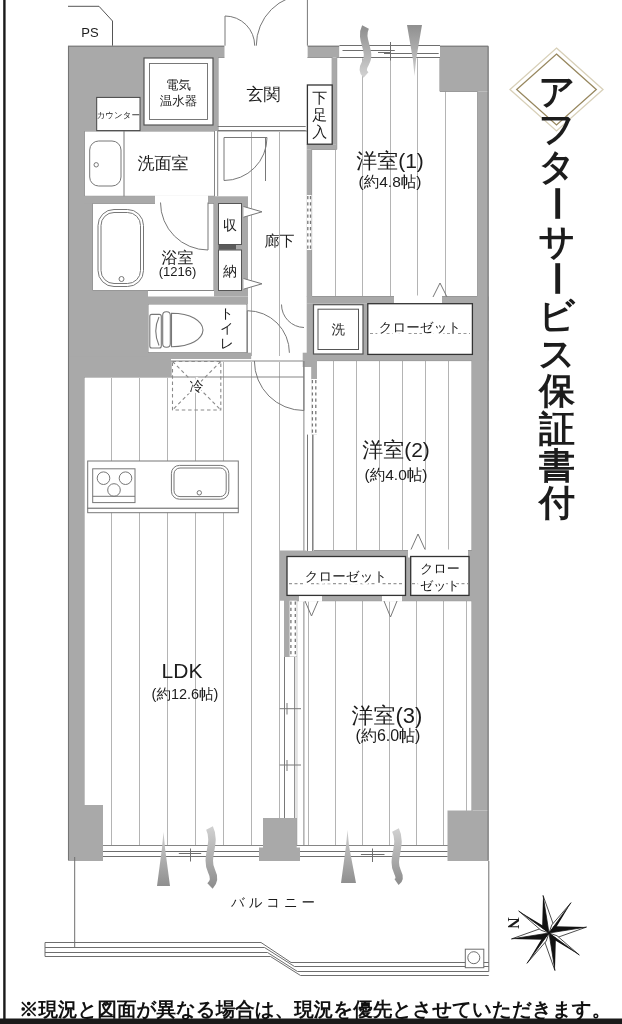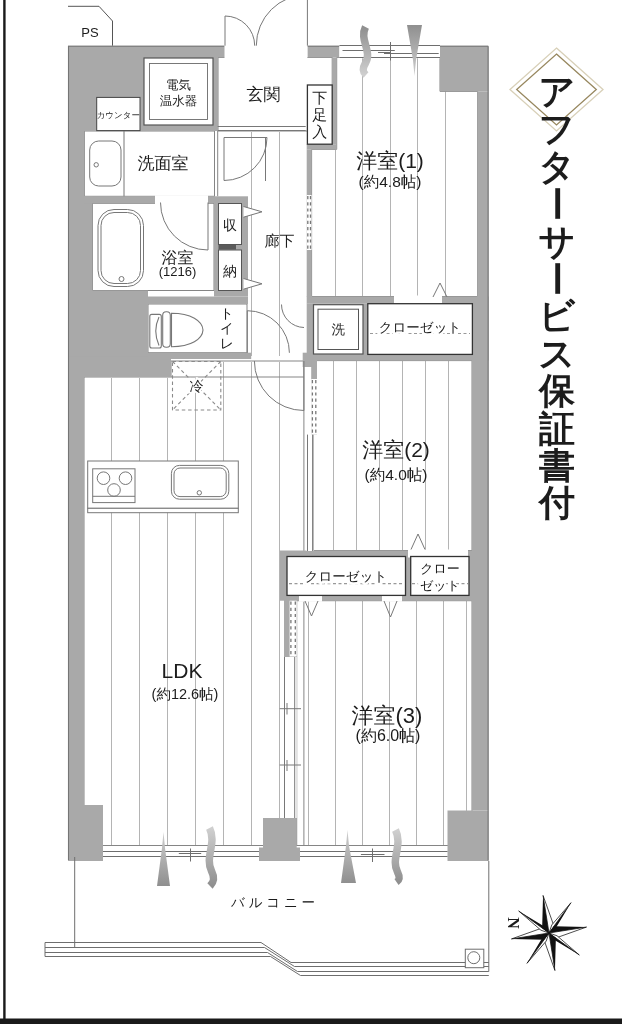--- a/index.html
+++ b/index.html
@@ -381,13 +381,14 @@
 <text x="557" y="291" transform="rotate(90 557 278.4)">ー</text>
 <text x="557" y="328.4">ビ</text>
 <text x="557" y="365.8">ス</text>
 <text x="557" y="403.2">保</text>
 <text x="557" y="440.6">証</text>
 <text x="557" y="478">書</text>
 <text x="557" y="515.4">付</text>
 </g>
 </svg>
 
+<div class="serif" style="position:absolute;left:19px;top:995.5px;font-size:19.5px;color:#111;font-weight:bold;letter-spacing:0px;white-space:nowrap;">※現況と図面が異なる場合は、現況を優先とさせていただきます。</div>
 </div>
 
 </body></html>

